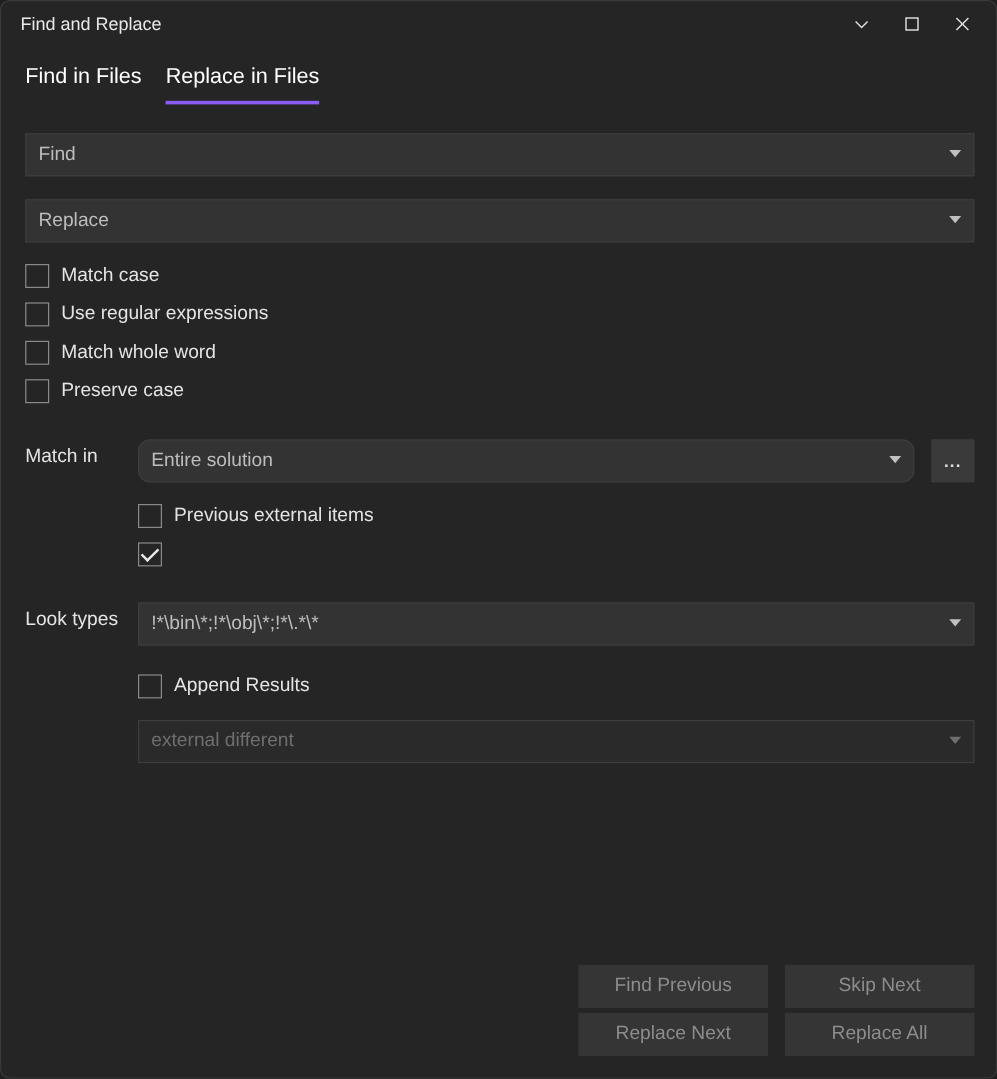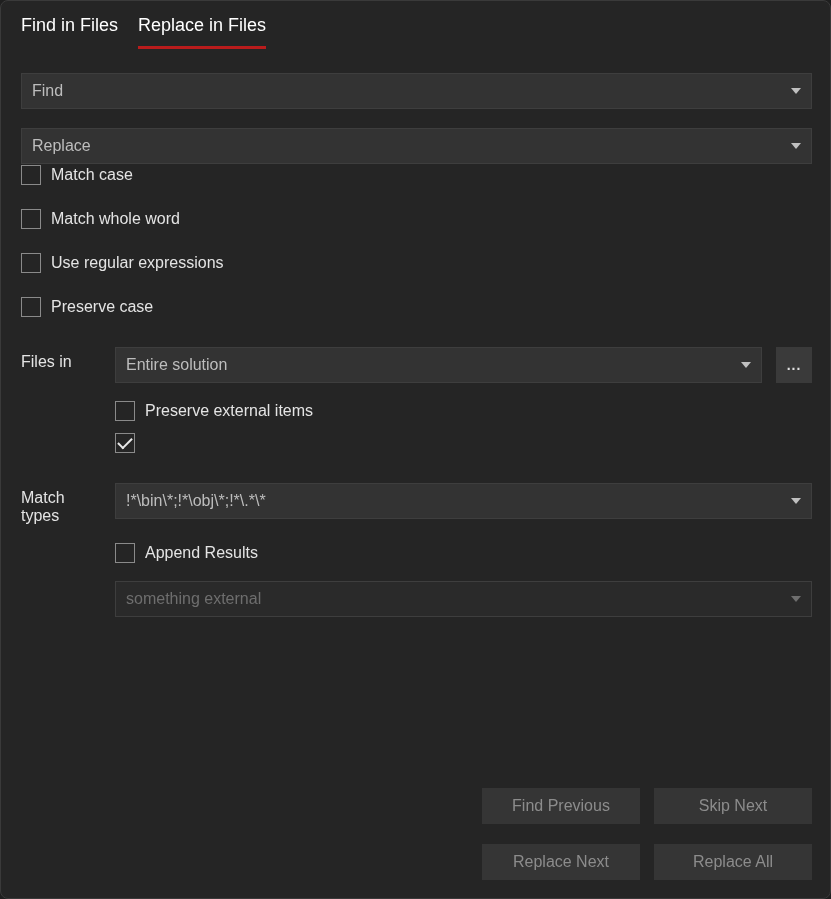--- a/index.html
+++ b/index.html
@@ -64,21 +64,21 @@
     }
     .tab {
       font-size: 18px;
       font-weight: 400;
       color: #ffffff;
       padding-bottom: 10px;
       cursor: pointer;
       border-bottom: 3px solid transparent;
     }
     .tab.active {
-      border-bottom: 3px solid #b91c1c;
+      border-bottom: 3px solid #8b5cf6;
     }
     .content {
       padding: 24px 18px 10px 20px;
       flex: 1;
       display: flex;
       flex-direction: column;
     }
     .combo {
       width: 100%;
       height: 36px;
@@ -106,24 +106,24 @@
     }
     .combo + .combo {
       margin-top: 19px;
     }
     .caret svg {
       width: 10px;
       height: 10px;
       fill: #c0c0c0;
     }
     .opts {
-      margin-top: 1px;
-      display: flex;
-      flex-direction: column;
-      gap: 24px;
+      margin-top: 18px;
+      display: flex;
+      flex-direction: column;
+      gap: 12px;
       text-align: center;
     }
     .check-row {
       display: flex;
       align-items: center;
       gap: 10px;
     }
     .checkbox {
       width: 20px;
       height: 20px;
@@ -165,20 +165,21 @@
       display: flex;
       flex-direction: column;
     }
     .lookin-row {
       display: flex;
       gap: 14px;
       align-items: stretch;
     }
     .lookin-row .combo {
       flex: 1;
+      border-radius: 10px;
     }
     .browse-btn {
       width: 36px;
       height: 36px;
       background: #3a3a3a;
       display: flex;
       align-items: center;
       justify-content: center;
       color: #e0e0e0;
       font-size: 14px;
@@ -189,21 +190,21 @@
     .sub-opts {
       margin-top: 18px;
       display: flex;
       flex-direction: column;
       gap: 12px;
     }
     .buttons {
       margin-top: auto;
       display: flex;
       flex-direction: column;
-      gap: 20px;
+      gap: 4px;
       align-items: flex-end;
       padding-bottom: 8px;
       justify-content: space-between;
     }
     .btn-row {
       display: flex;
       gap: 14px;
     }
     .btn {
       width: 158px;
@@ -217,20 +218,41 @@
       cursor: pointer;
       border: none;
     }
     .spacer-top { margin-top: 24px; justify-content: flex-end; }
   </style>
 </head>
 <body>
 
 <div class="window">
 
+  <div class="titlebar">
+    <div class="titlebar-title">Find and Replace</div>
+    <div class="titlebar-controls">
+      <div class="titlebar-btn">
+        <svg viewBox="0 0 14 14">
+            <polyline points="2,5 7,10 12,5"></polyline>
+          </svg>
+      </div>
+      <div class="titlebar-btn">
+        <svg viewBox="0 0 14 14">
+            <rect x="2" y="2" width="10" height="10"></rect>
+          </svg>
+      </div>
+      <div class="titlebar-btn">
+        <svg viewBox="0 0 14 14">
+            <line x1="2" y1="2" x2="12" y2="12"></line>
+            <line x1="12" y1="2" x2="2" y2="12"></line>
+          </svg>
+      </div>
+    </div>
+  </div>
 
   <div class="tabs">
     <div class="tab">Find in Files</div>
     <div class="tab active">Replace in Files</div>
   </div>
 
   <div class="content">
 
     <div class="combo">
       <span>Find</span>
@@ -250,77 +272,77 @@
       </span>
     </div>
 
     <div class="opts">
       <div class="check-row">
         <div class="checkbox"></div>
         <span class="check-label">Match case</span>
       </div>
       <div class="check-row">
         <div class="checkbox"></div>
-        <span class="check-label">Match whole word</span>
+        <span class="check-label">Use regular expressions</span>
       </div>
       <div class="check-row">
         <div class="checkbox"></div>
-        <span class="check-label">Use regular expressions</span>
+        <span class="check-label">Match whole word</span>
       </div>
       <div class="check-row">
         <div class="checkbox"></div>
         <span class="check-label">Preserve case</span>
       </div>
     </div>
 
     <div class="form-row">
-      <div class="field-label">Files in</div>
+      <div class="field-label">Match in</div>
       <div class="field-body">
         <div class="lookin-row">
           <div class="combo">
             <span>Entire solution</span>
             <span class="caret">
               <svg viewBox="0 0 10 10">
                   <polygon points="0,2 10,2 5,8"></polygon>
                 </svg>
             </span>
           </div>
           <div class="browse-btn">...</div>
         </div>
         <div class="sub-opts">
           <div class="check-row">
             <div class="checkbox"></div>
-            <span class="check-label">Preserve external items</span>
+            <span class="check-label">Previous external items</span>
           </div>
           <div class="check-row">
             <div class="checkbox checked"></div>
           </div>
         </div>
       </div>
     </div>
 
     <div class="form-row">
-      <div class="field-label">Match types</div>
+      <div class="field-label">Look types</div>
       <div class="field-body">
         <div class="combo">
           <span>!*\bin\*;!*\obj\*;!*\.*\*</span>
           <span class="caret">
             <svg viewBox="0 0 10 10">
                 <polygon points="0,2 10,2 5,8"></polygon>
               </svg>
           </span>
         </div>
         <div class="sub-opts spacer-top">
           <div class="check-row">
             <div class="checkbox"></div>
             <span class="check-label">Append Results</span>
           </div>
         </div>
         <div class="combo disabled" style="margin-top:18px;">
-          <span>something external</span>
+          <span>external different</span>
           <span class="caret">
             <svg viewBox="0 0 10 10">
                 <polygon points="0,2 10,2 5,8" fill="#6e6e6e"></polygon>
               </svg>
           </span>
         </div>
       </div>
     </div>
 
     <div class="buttons">

